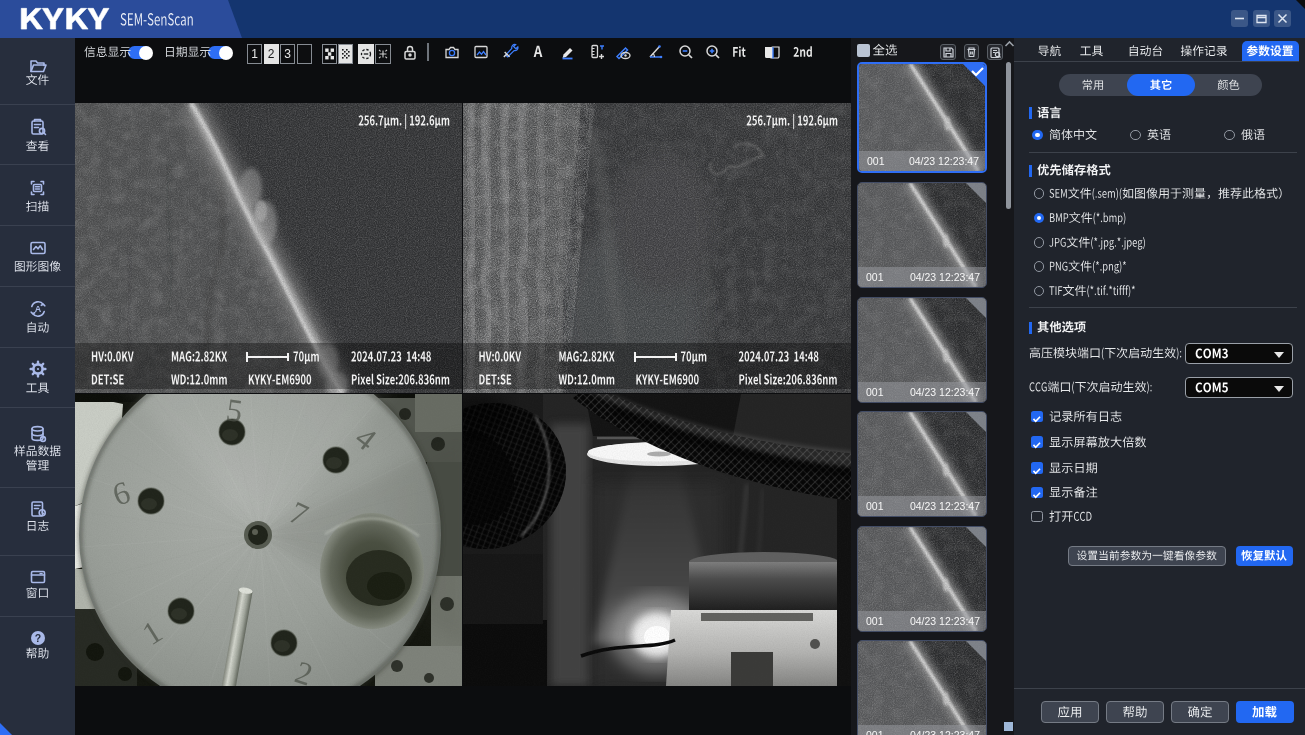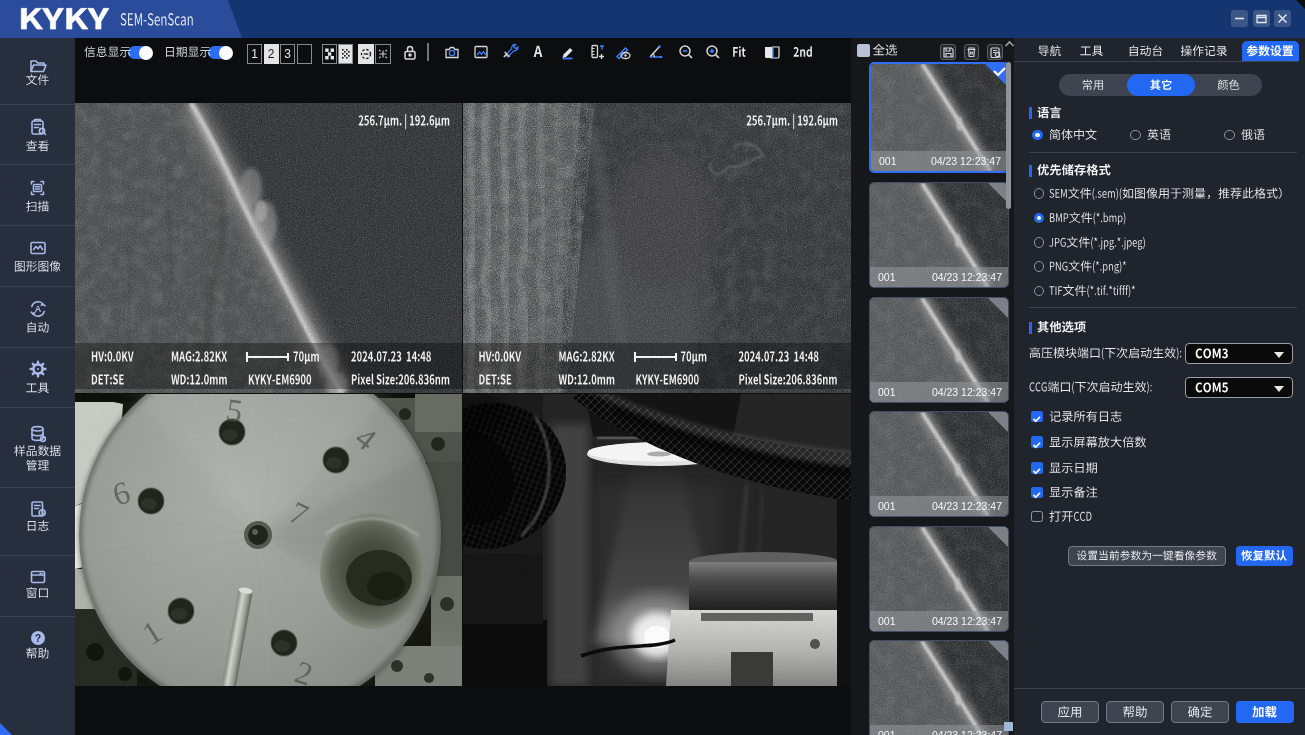--- a/index.html
+++ b/index.html
@@ -10,21 +10,21 @@
 #corner{position:absolute;right:0;top:0;width:9px;height:9px;background:#0c0d0f;clip-path:polygon(100% 0,0 0,100% 100%)}
 #sidebar{position:absolute;left:0;top:38px;width:75px;height:697px;background:#272e3d}
 .sep{position:absolute;left:0;width:75px;height:1px;background:#3a4150}
 #toolbar{position:absolute;left:75px;top:38px;width:776px;height:28px;background:#0c0d0f}
 .tgl{position:absolute;top:46px;width:24px;height:13px;background:#2e6ef5;border-radius:7px}
 .tgl i{position:absolute;right:-1px;top:-0.5px;width:14px;height:14px;background:#fff;border-radius:50%}
 .nbtn{position:absolute;top:44px;width:15px;height:20px;border:1px solid #868b92;background:#0d0e10;color:#e8e8e8;font-size:12px;text-align:center;line-height:18px}
 .nbtn.sel{background:#e4e4e4;color:#17181a;border-color:#e4e4e4}
 #tsep{position:absolute;left:427px;top:43px;width:2px;height:18px;background:#6f747b}
 #thumbs{position:absolute;left:851px;top:38px;width:163px;height:697px;background:#16171b}
-.thumb{position:absolute;left:18px;width:140px;border-radius:5px;overflow:hidden;border:1px solid rgba(110,130,175,.5)}
+.thumb{position:absolute;left:6px;width:130px;border-radius:5px;overflow:hidden;border:1px solid rgba(110,130,175,.5)}
 .thumb.sel{border:2px solid #2f6ef5}
 .tlabel{position:absolute;left:0;bottom:0;width:100%;height:20px;background:rgba(150,152,156,.55);color:#f6f6f6;font-size:10.5px;line-height:20px}
 .fold{position:absolute;right:0;top:0;width:22px;height:22px}
 #rp{position:absolute;left:1014px;top:38px;width:291px;height:697px;background:#20242c}
 .rpline{position:absolute;background:#3d424b;height:1px}
 #acttab{position:absolute;left:1242px;top:41px;width:57px;height:20px;background:#2268f2;border-radius:5px 5px 0 0}
 #pill{position:absolute;left:1059px;top:74px;width:203px;height:22px;background:#3e4450;border-radius:11px}
 #pillsel{position:absolute;left:1127px;top:74px;width:68px;height:22px;background:#2268f2;border-radius:11px}
 .hbar{position:absolute;width:3px;height:12px;background:#2268f2}
 .radio{position:absolute;width:10.5px;height:10.5px;border-radius:50%;border:1.5px solid #9298a2;background:#20242c}

